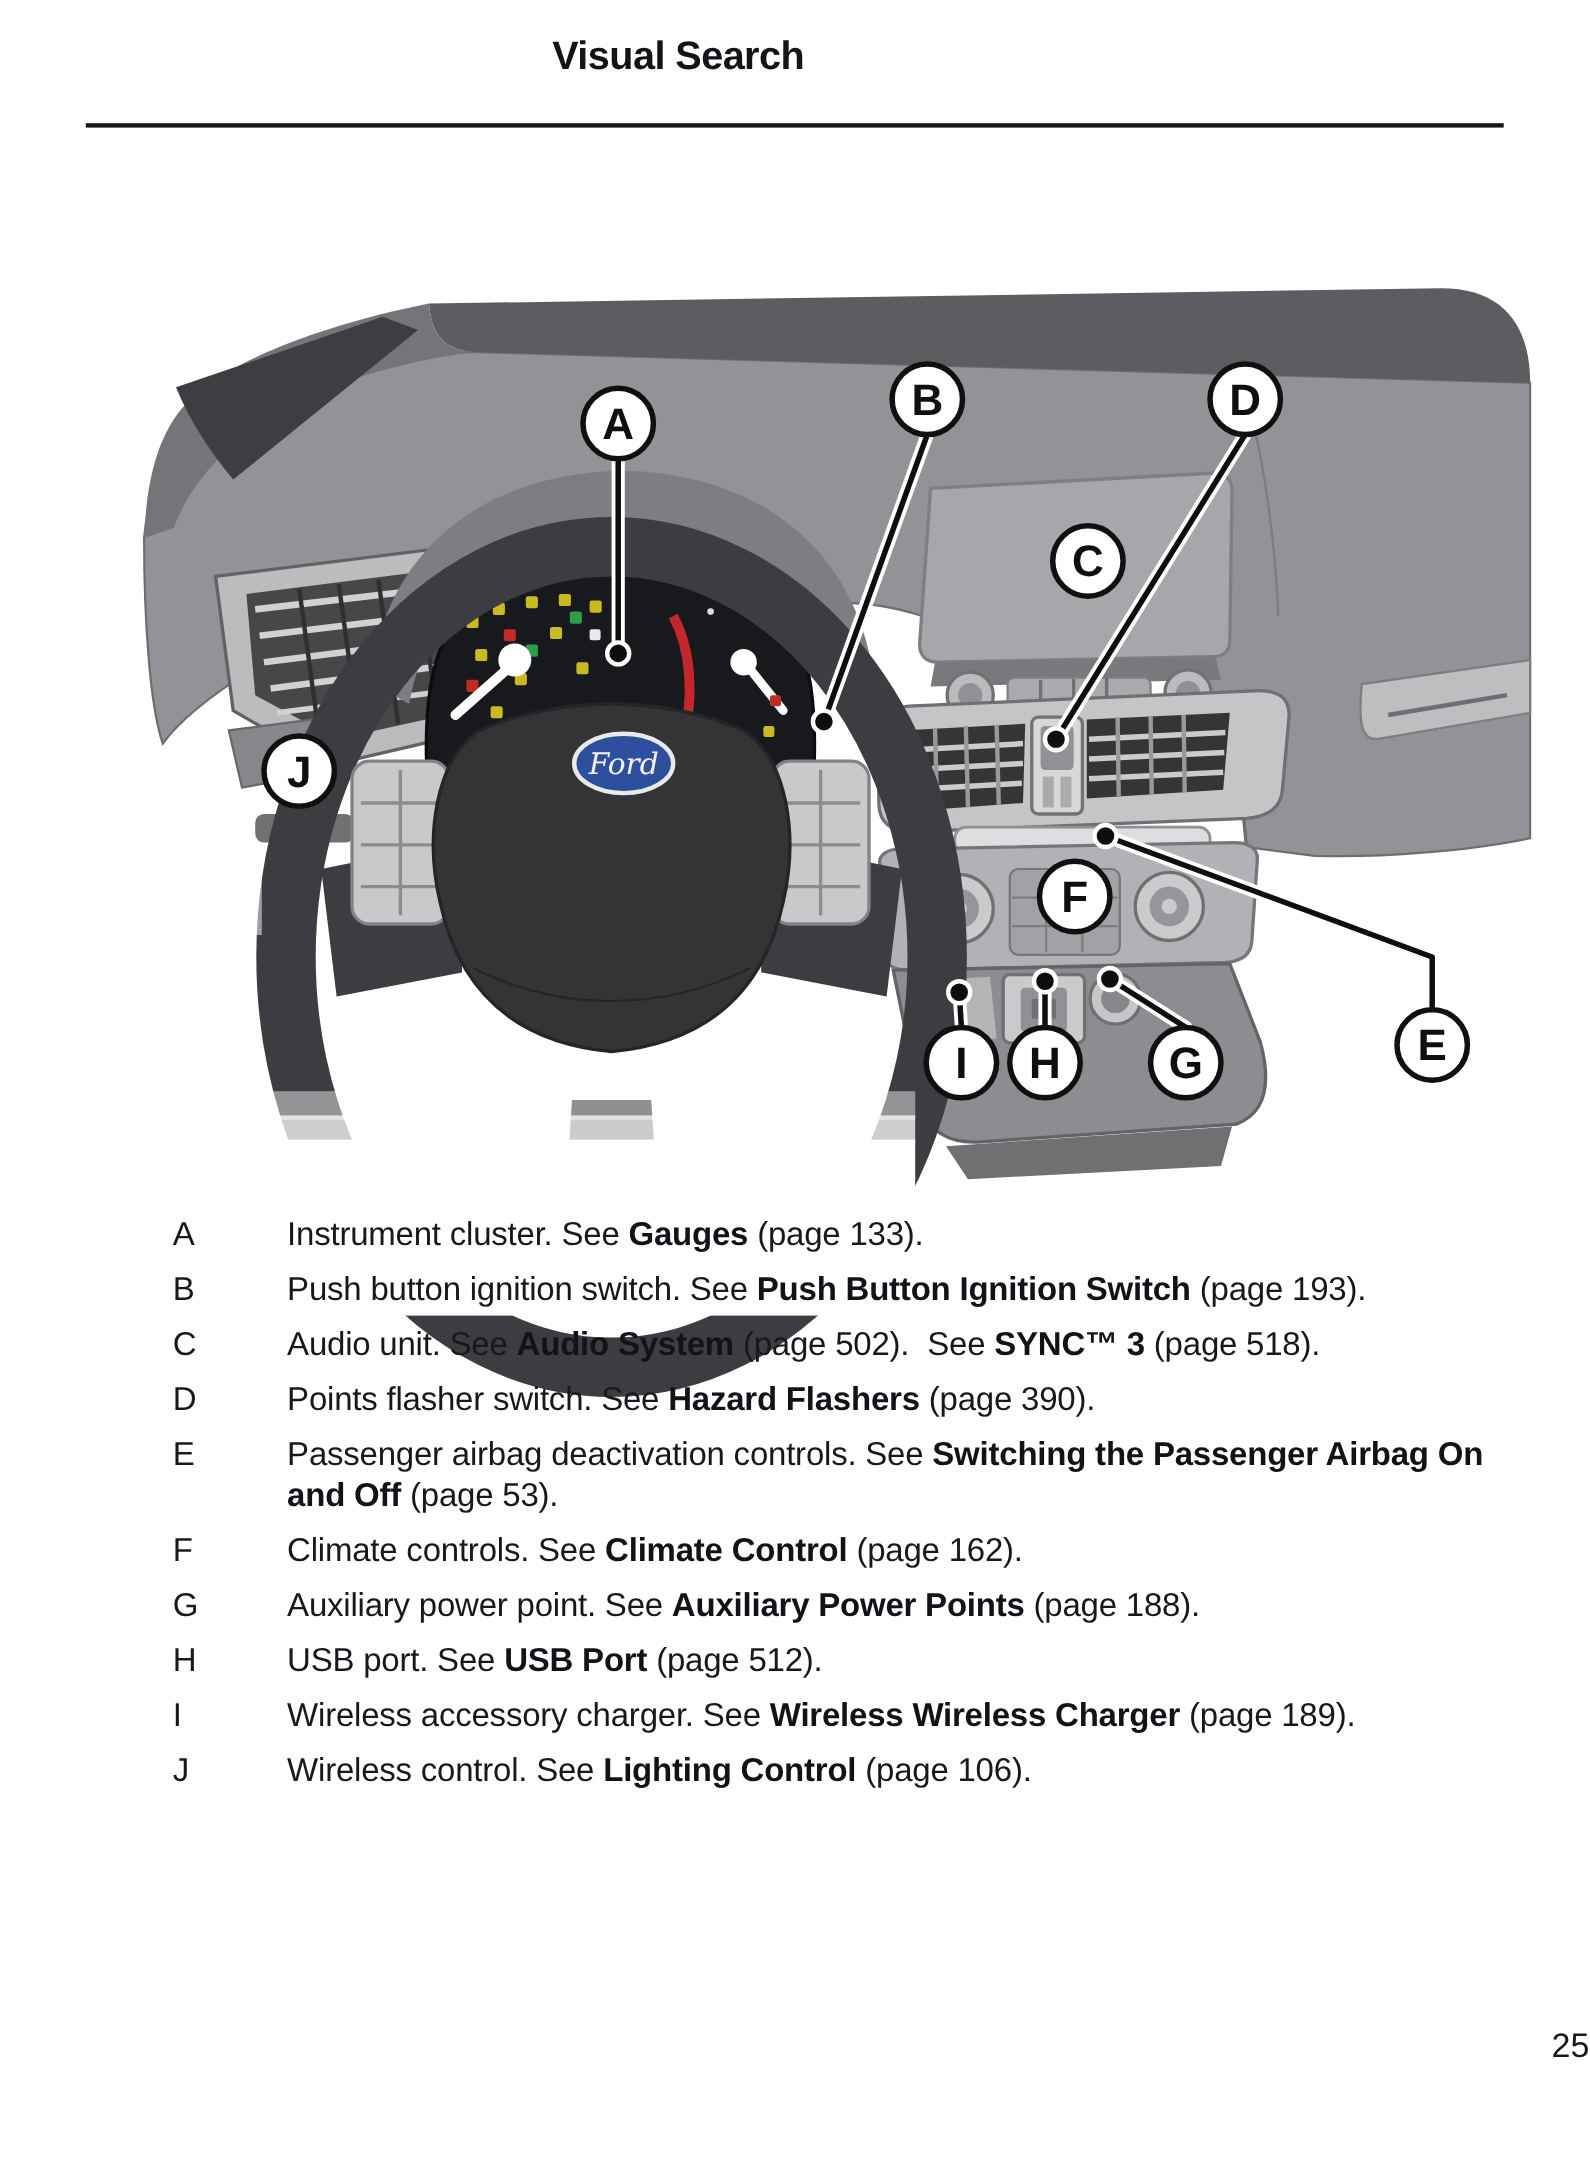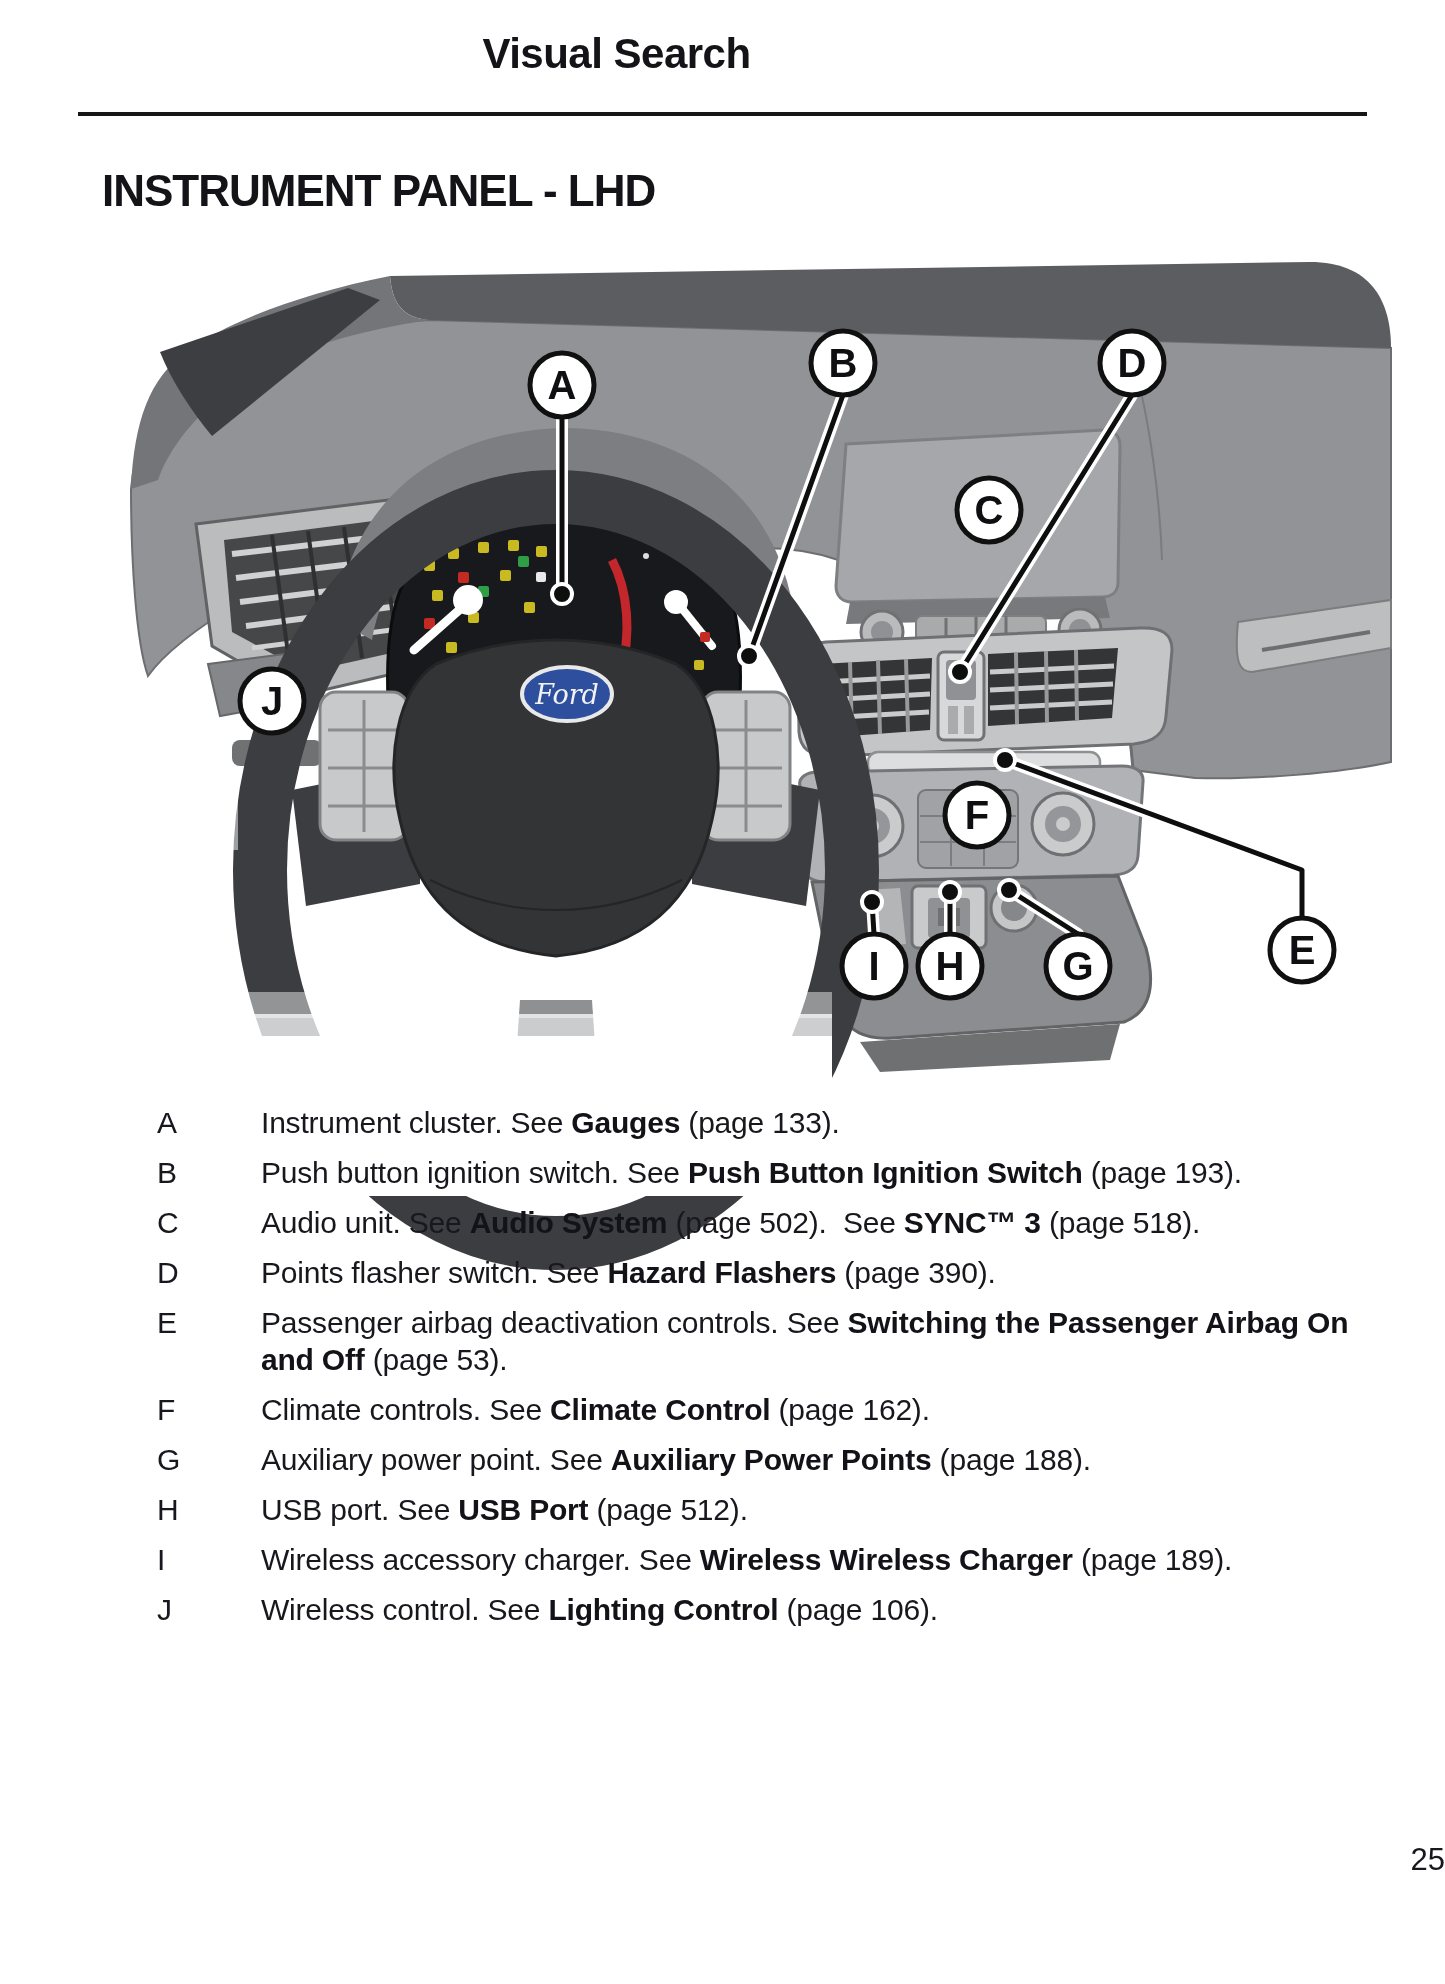--- a/index.html
+++ b/index.html
@@ -2,21 +2,21 @@
 <html><head>
 <meta charset="utf-8">
 <style>
   html,body { margin:0; padding:0; background:#ffffff; }
   .page {
     position:relative; width:1445px; height:1984px; background:#ffffff;
     font-family:"Liberation Sans", sans-serif; color:#17171d; overflow:hidden;
   }
   .page-title {
     position:absolute; top:30px; left:0; width:1233px; text-align:center;
-    font-size:42px; font-weight:bold; letter-spacing:-0.5px; color:#131318;
+    font-size:36px; font-weight:bold; letter-spacing:-0.5px; color:#131318;
   }
   .title-rule {
     position:absolute; top:112px; left:78px; width:1289px; height:4px; background:#161619;
   }
   .section-heading {
     position:absolute; top:166px; left:102px;
     font-size:44px; font-weight:bold; letter-spacing:-1px; color:#131318;
   }
   .diagram-svg { position:absolute; top:0; left:0; }
   .legend {
@@ -34,21 +34,20 @@
     font-size:31px; color:#17171d;
   }
 </style>
 </head>
 <body>
 
 <div class="page">
 
   <div class="page-title">Visual Search</div>
   <div class="title-rule"></div>
-  <div class="section-heading">INSTRUMENT PANEL - LHD</div>
 
   <svg class="diagram-svg" width="1445" height="1984" viewBox="0 0 1445 1984">
 
     <g>
 
       <path d="M131,489 C138,408 190,362 268,344 C330,330 392,322 430,320
                L1391,348 L1391,762 C1340,773 1255,780 1195,778 L1133,770
                C1128,700 1113,648 1075,616 L905,602 C868,562 812,548 762,548
                L622,552 C576,530 512,524 462,530 C380,540 300,566 243,600
                C200,626 165,652 148,676 C136,642 131,560 131,489 Z" fill="#919396" stroke="#6c6e71" stroke-width="2"></path>

